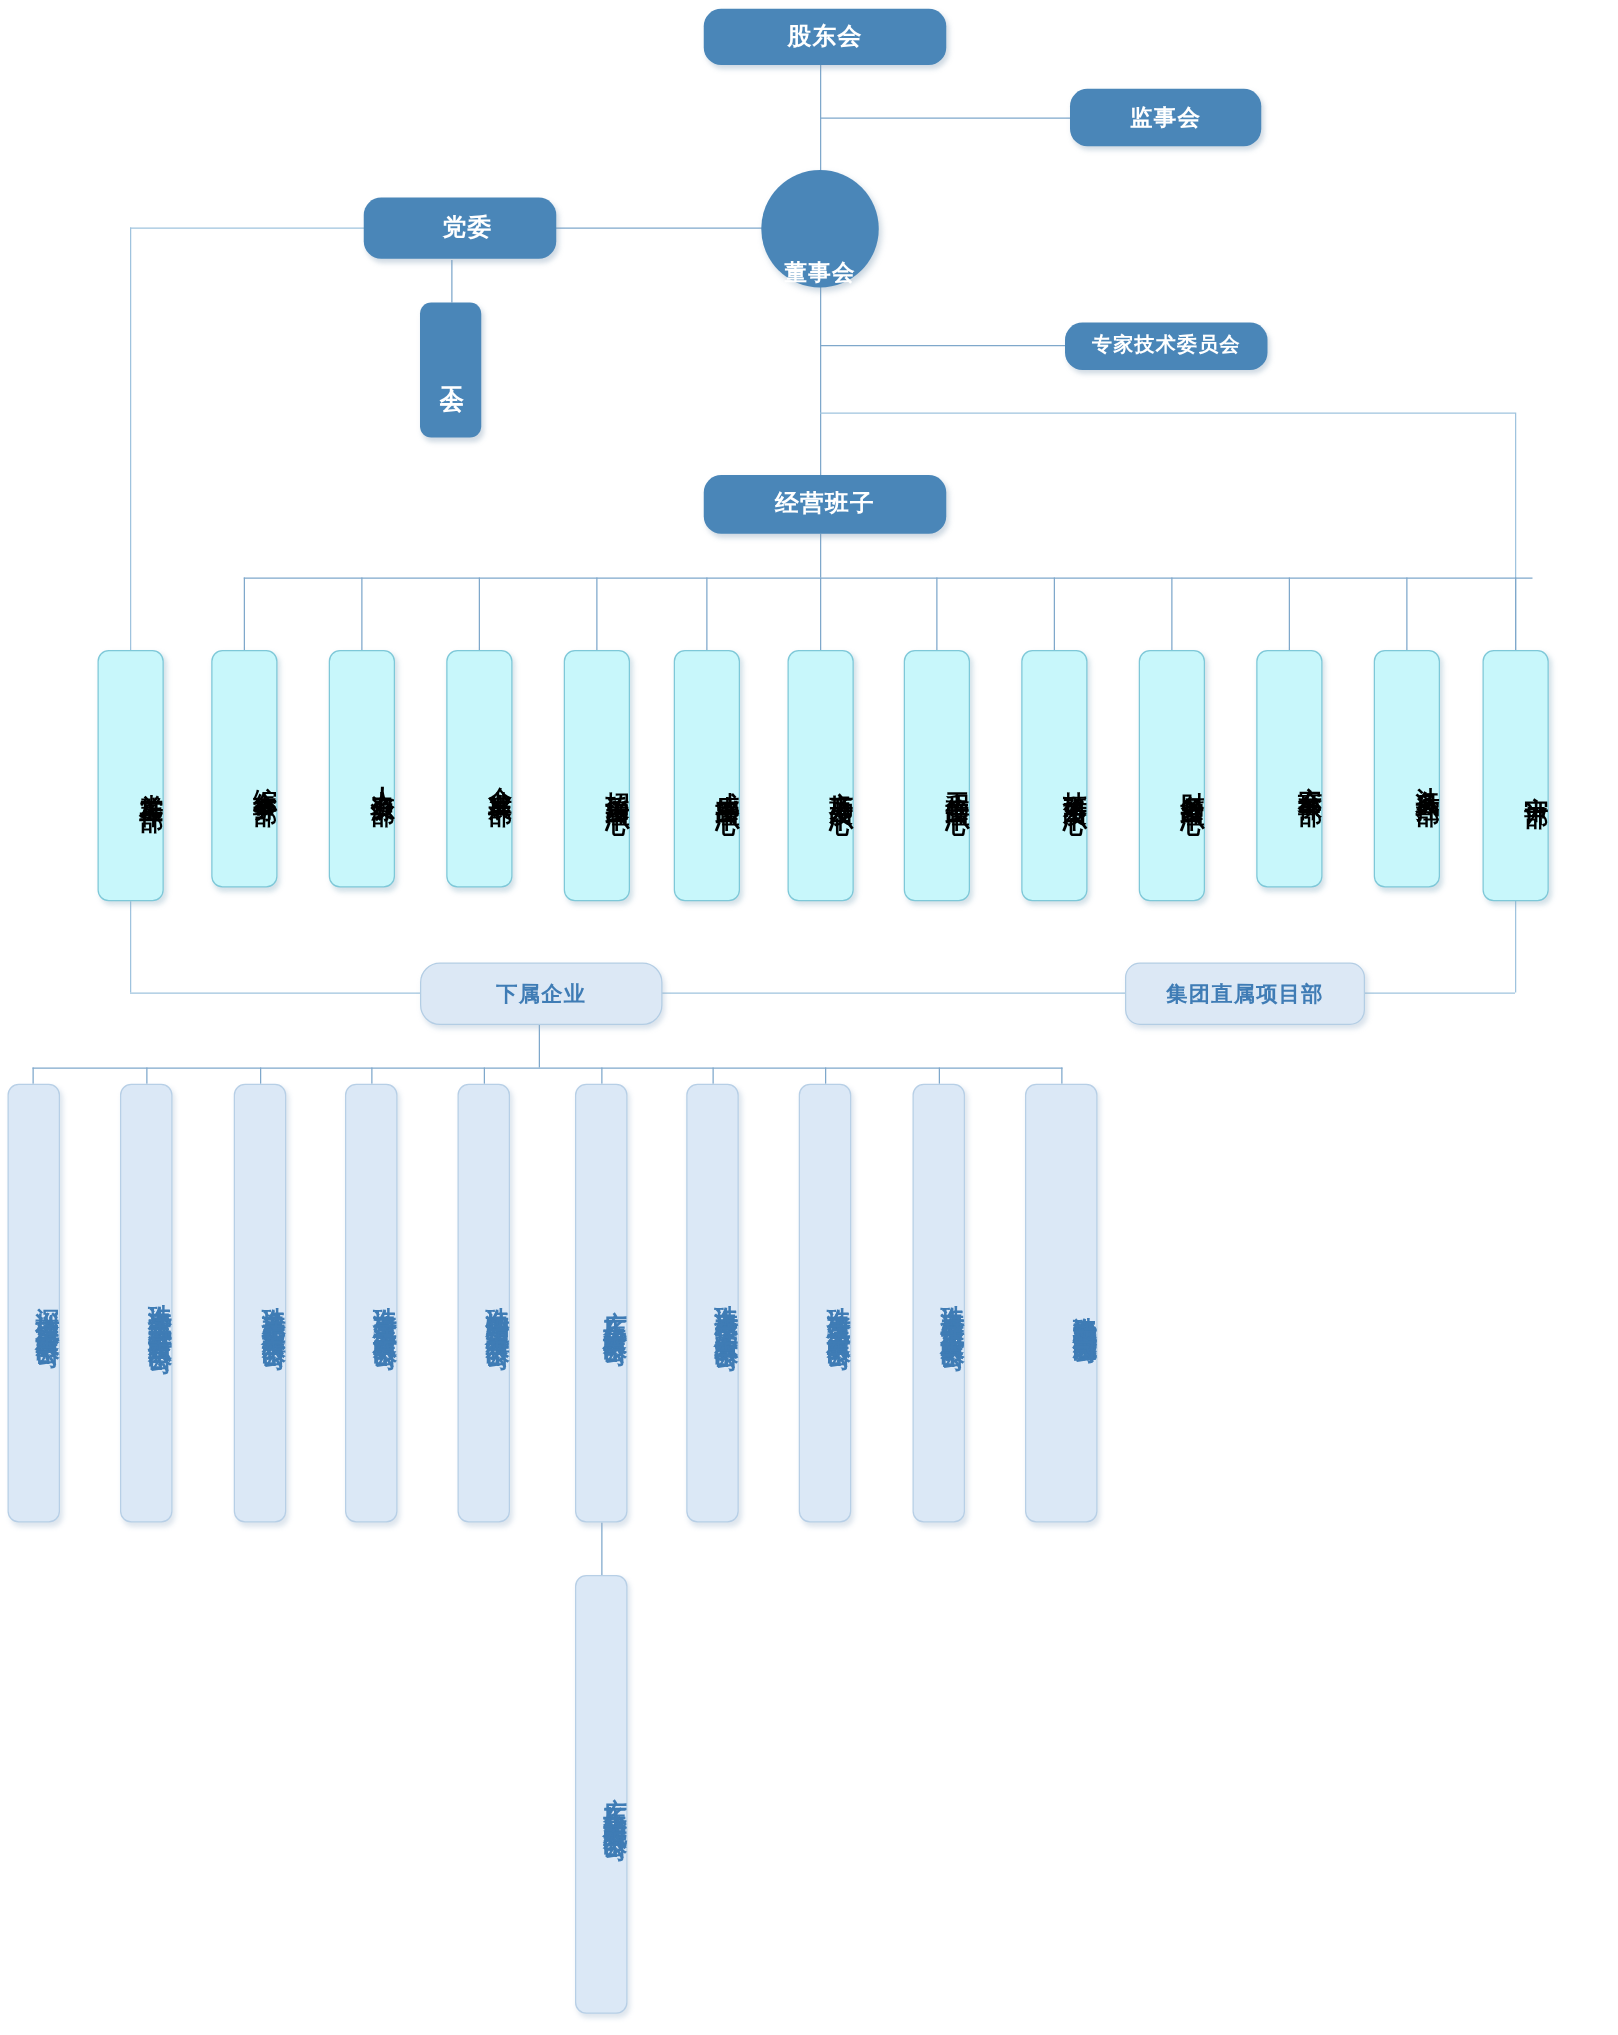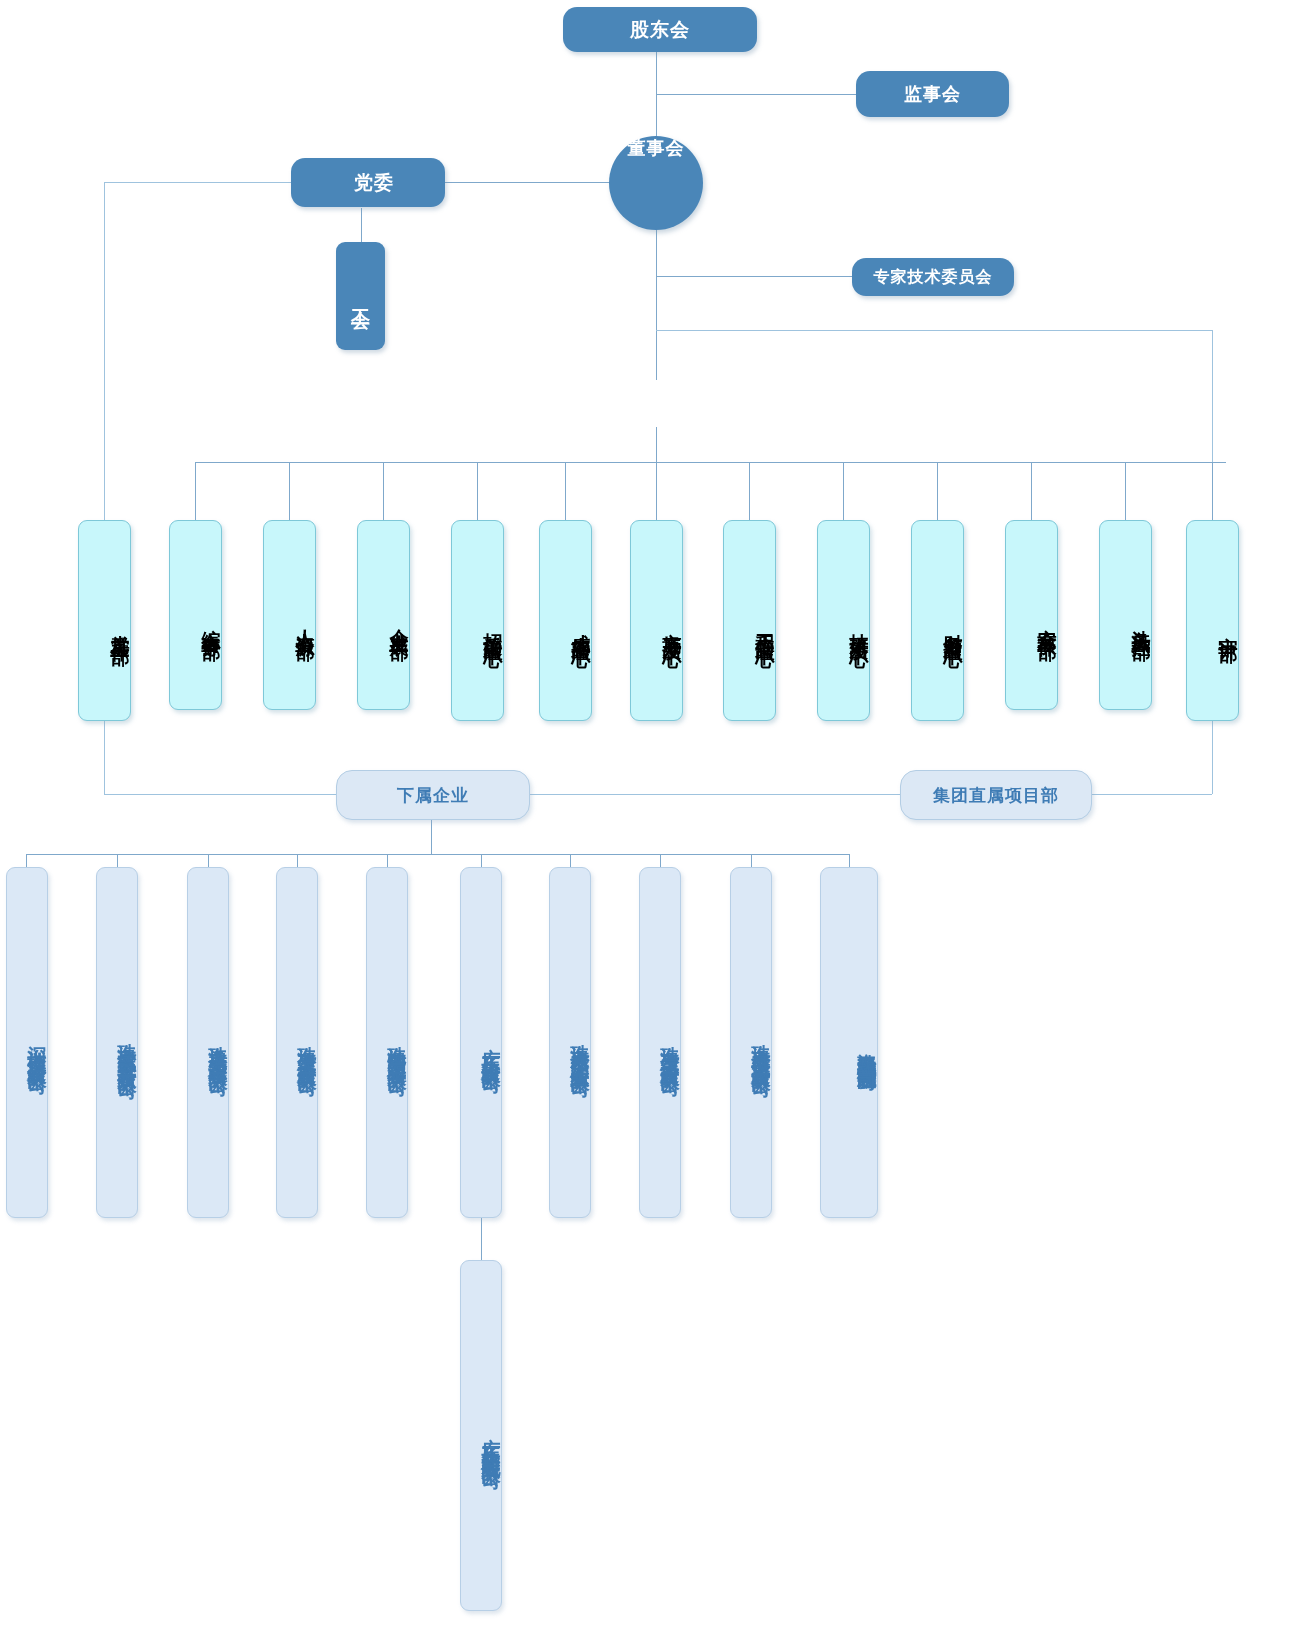--- a/index.html
+++ b/index.html
@@ -23,21 +23,21 @@
     letter-spacing:1px;
     box-shadow:2px 3px 4px rgba(120,150,175,.35);
     text-align:center;
     line-height:1.15;
   }
   .node-circle{
     position:absolute;
     background:#4a86b8;
     color:#fff;
     border-radius:50%;
-    display:flex;align-items:flex-start;justify-content:center;
+    display:flex;align-items:flex-end;justify-content:center;
     font-weight:bold;letter-spacing:1px;
     box-shadow:2px 3px 5px rgba(120,150,175,.4);
   }
   .node-top.vert{
     writing-mode:vertical-rl;
     text-orientation:upright;
     letter-spacing:3px;
     border-radius:9px;
   }
 
@@ -181,20 +181,23 @@
   </div>
 
   <div class="node-top vert" style="left:336px;top:242px;width:49px;height:108px;font-size:19px;align-items:center;">
     <span>工会</span>
   </div>
 
   <div class="node-top" style="left:852px;top:258px;width:162px;height:38px;font-size:16px;">
     <span>专家技术委员会</span>
   </div>
 
+  <div class="node-top" style="left:563px;top:380px;width:194px;height:47px;font-size:19px;">
+    <span>经营班子</span>
+  </div>
 
   <div class="dept" style="left:78px;top:520px;width:53px;height:201px;">
     <span>党群工作部</span>
   </div>
   <div class="dept" style="left:169px;top:520px;width:53px;height:190px;">
     <span>综合事务部</span>
   </div>
   <div class="dept" style="left:263px;top:520px;width:53px;height:190px;">
     <span>人力资源部</span>
   </div>
@@ -225,21 +228,21 @@
   <div class="dept" style="left:1099px;top:520px;width:53px;height:190px;">
     <span>法务风控部</span>
   </div>
   <div class="dept" style="left:1186px;top:520px;width:53px;height:201px;">
     <span>审计部</span>
   </div>
 
   <div class="grp" style="left:336px;top:770px;width:192px;height:48px;">
     <span>下属企业</span>
   </div>
-  <div class="grp" style="left:900px;top:770px;width:190px;height:48px;">
+  <div class="grp" style="left:900px;top:770px;width:190px;height:48px;border-radius:12px;">
     <span>集团直属项目部</span>
   </div>
 
   <div class="co" style="left:6px;top:867px;width:42px;height:351px;">
     <span>深圳市珠深建设有限公司</span>
   </div>
   <div class="co" style="left:96px;top:867px;width:42px;height:351px;">
     <span>珠海壹贰伍壹安全科技有限公司</span>
   </div>
   <div class="co" style="left:187px;top:867px;width:42px;height:351px;">

